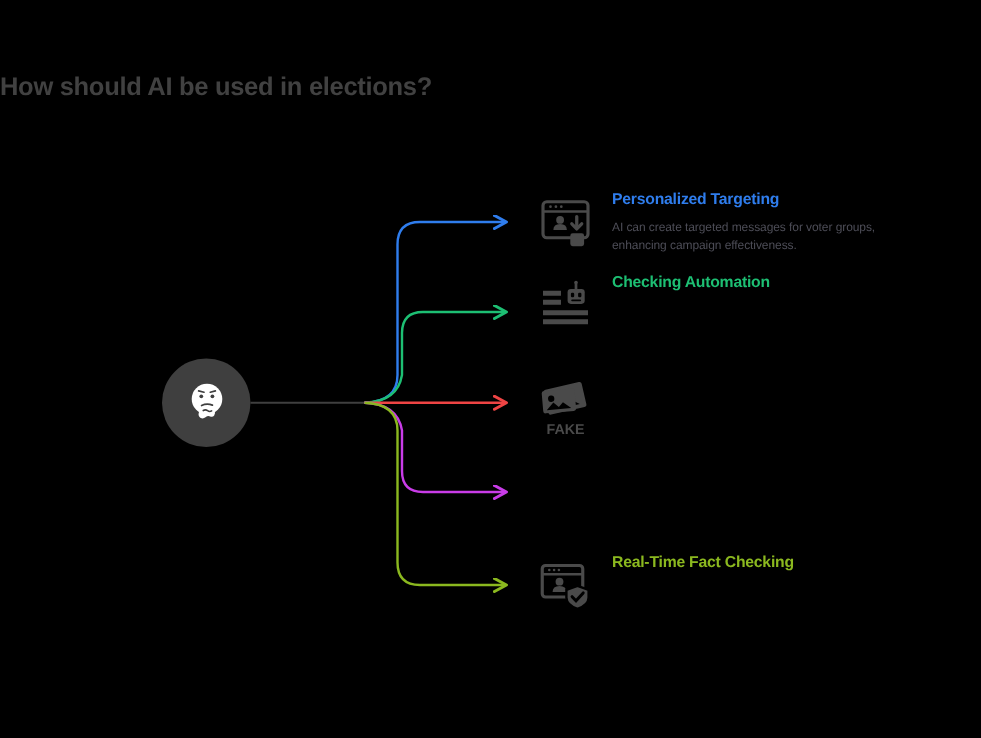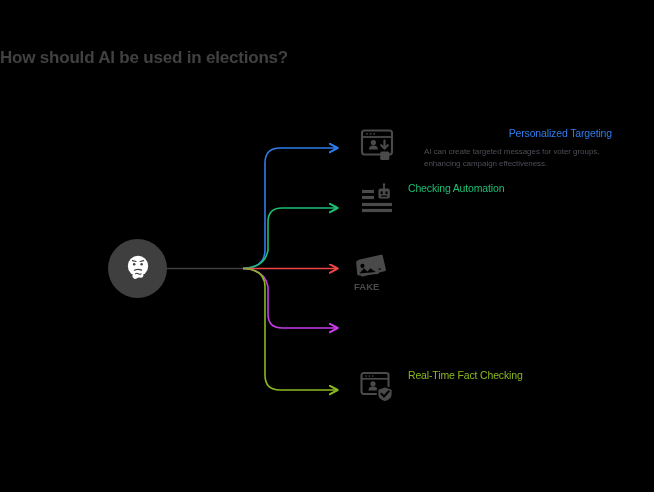--- a/index.html
+++ b/index.html
@@ -60,43 +60,42 @@
     left: 354px;
     width: 290px;
     display: flex;
     align-items: flex-start;
   }
   .branch-icon {
     width: 46px;
     min-width: 46px;
     height: 46px;
     display: flex;
+    align-items: center;
     justify-content: center;
     color: #4a4a4a;
   }
   .branch-icon svg { display: block; }
   .branch-text {
     padding-left: 8px;
     padding-top: 1px;
   }
   .branch-heading {
     font-size: 10.5px;
-    font-weight: normal;
+    font-weight: bold;
     letter-spacing: -0.15px;
     line-height: 13px;
     margin-bottom: 6px;
-    text-align: right;
   }
   .branch-desc {
     font-size: 8px;
     line-height: 11.5px;
     color: #4d4d57;
     max-width: 188px;
     letter-spacing: -0.05px;
-    margin-left: 16px;
   }
 
   #branch-0 { top: 126px; }
   #branch-1 { top: 181px; }
   #branch-2 { top: 250px; }
   #branch-3 { top: 309px; }
   #branch-4 { top: 368px; }
 
   #branch-2 .branch-icon { flex-direction: column; justify-content: center; }
   .fake-label {

